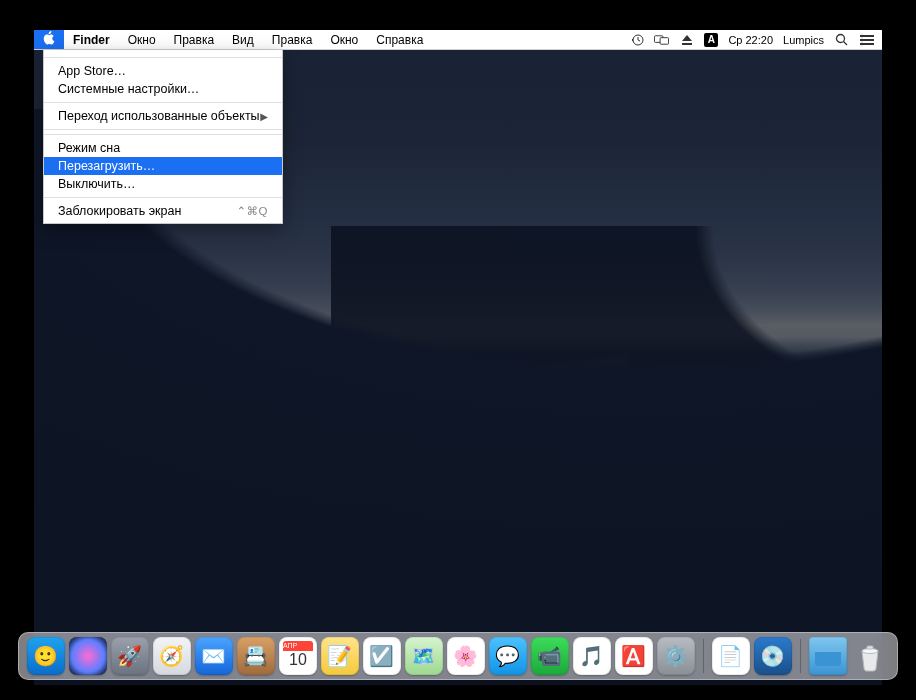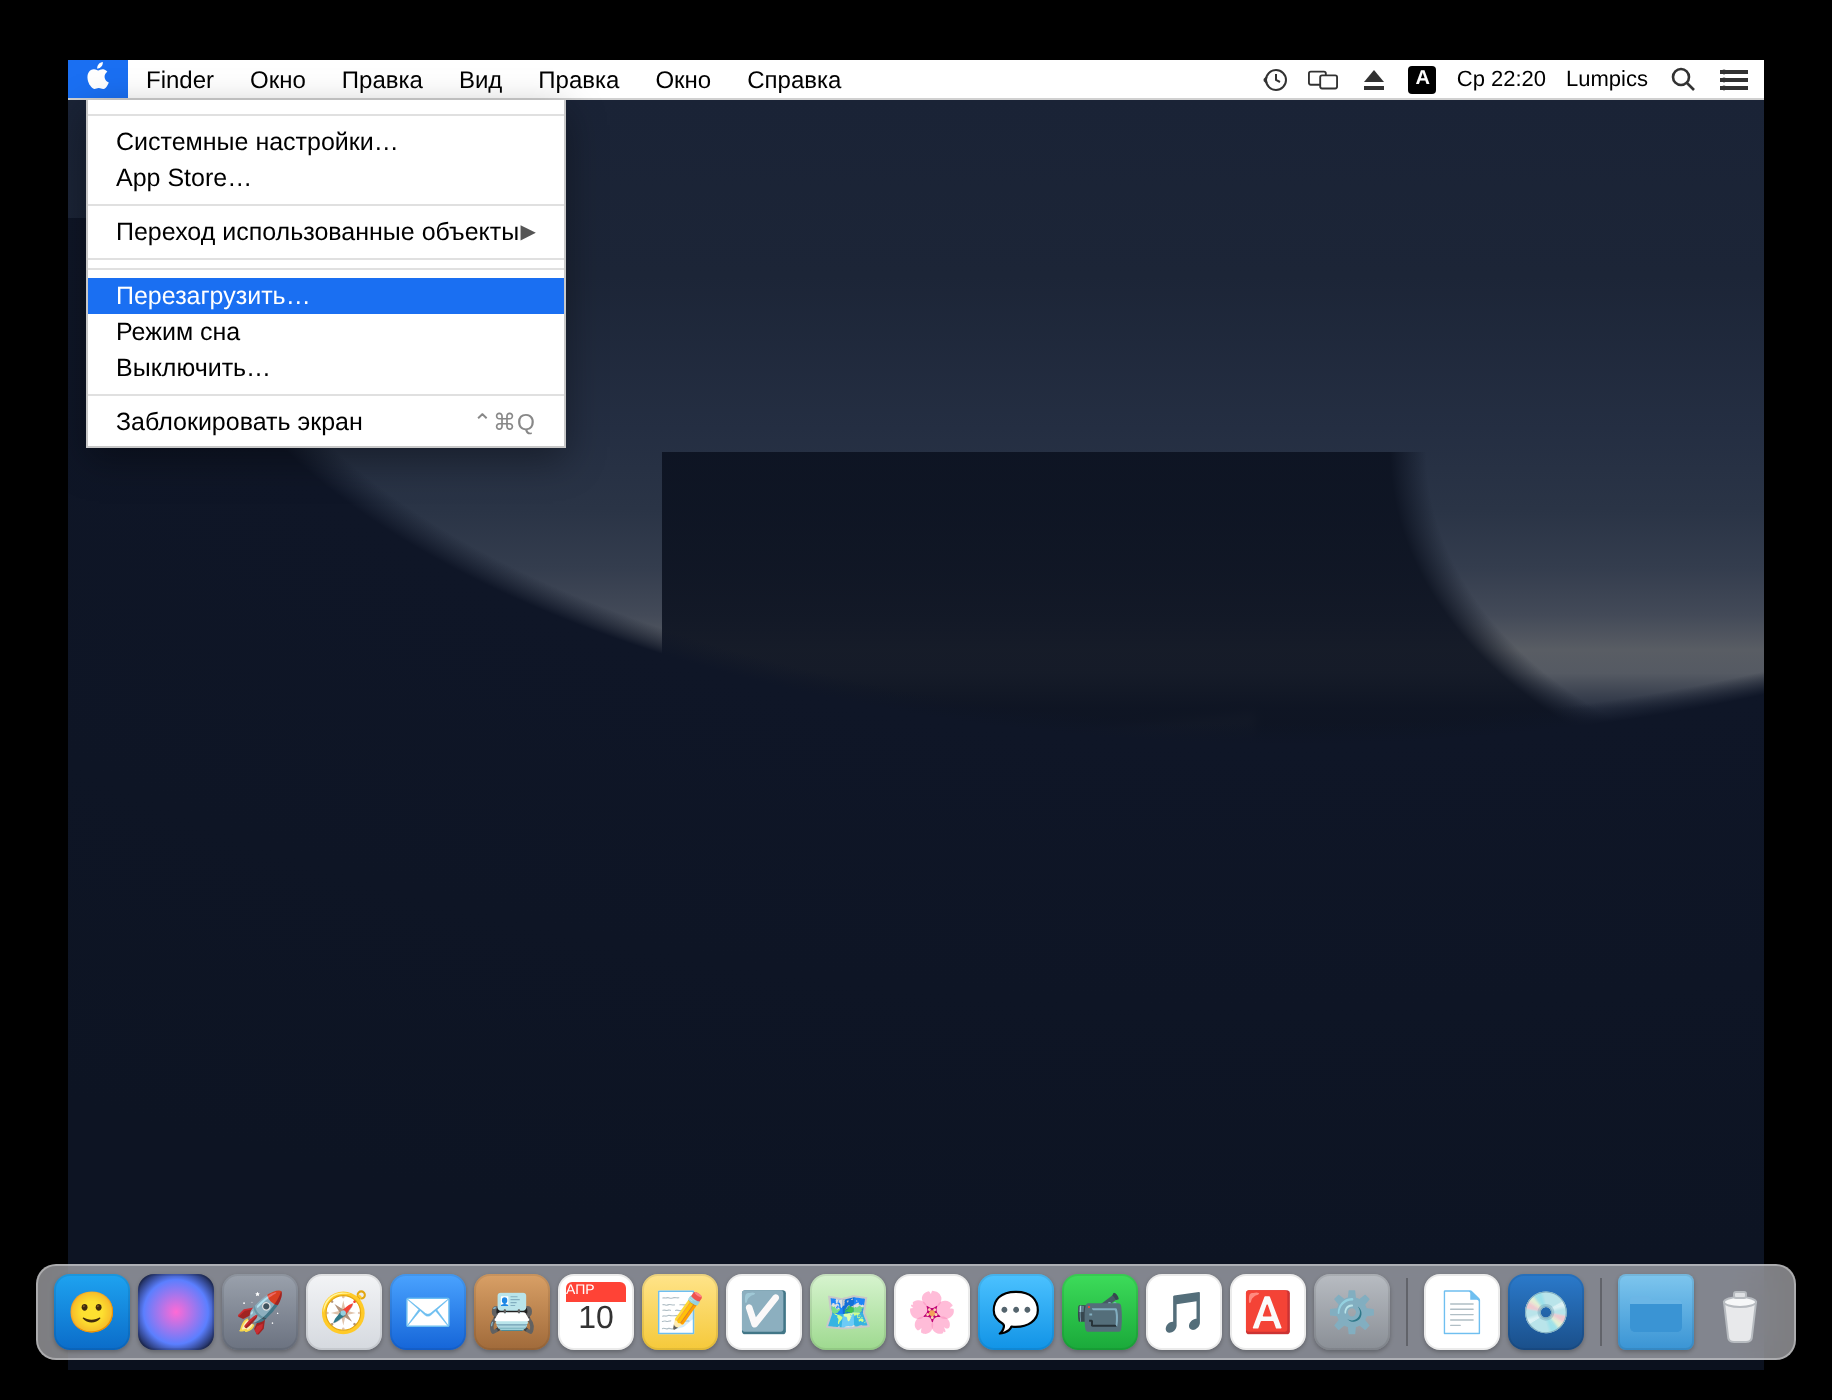--- a/index.html
+++ b/index.html
@@ -10,21 +10,21 @@
   .menubar {
     position: absolute; top: 30px; left: 34px; right: 34px; height: 20px;
     background: #fff; display: flex; align-items: center;
     font-size: 12px; color: #000; border-bottom: 1px solid #d0d0d0;
     z-index: 40;
   }
   .menubar-left { display: flex; align-items: center; height: 100%; }
   .menubar-right { margin-left: auto; display: flex; align-items: center; height: 100%; gap: 10px; padding-right: 8px; }
   .menu-item { padding: 0 9px; height: 100%; display: flex; align-items: center; cursor: default; }
   .menu-item.active { background: #1a6ff2; color: #fff; }
-  .menu-item.bold { font-weight: 400; }
+  .menu-item.bold { font-weight: 700; }
   .apple { font-size: 14px; }
   .status-icon { width: 15px; height: 15px; display: flex; align-items: center; justify-content: center; opacity: 0.8; }
   .status-text { font-size: 11px; }
   .ime-badge { background: #000; color: #fff; width: 14px; height: 14px; border-radius: 2px; font-size: 10px; display:flex; align-items:center; justify-content:center; font-weight:600;}
 
   
   .wallpaper {
     position: absolute; top: 50px; left: 34px; right: 34px; bottom: 65px;
     background: linear-gradient(to bottom,
       #1a2336 0%, #1c2537 15%, #242e42 28%, #2a3446 35%,
@@ -185,37 +185,37 @@
           <circle cx="2" cy="6" r="1.2" fill="#000"></circle>
           <circle cx="2" cy="10" r="1.2" fill="#000"></circle>
         </svg>
     </span>
   </div>
 </div>
 
 <div class="dropdown" id="apple-dropdown">
     <div class="dd-sep"></div>
     <div class="dd-item">
+      <span>App Store…</span>
+    </div>
+    <div class="dd-item">
       <span>Системные настройки…</span>
-    </div>
-    <div class="dd-item">
-      <span>App Store…</span>
     </div>
     <div class="dd-sep"></div>
     <div class="dd-item">
       <span>Переход использованные объекты</span>
       <span class="dd-sub">▶</span>
     </div>
     <div class="dd-sep"></div>
     <div class="dd-sep"></div>
+    <div class="dd-item">
+      <span>Режим сна</span>
+    </div>
     <div class="dd-item highlight">
       <span>Перезагрузить…</span>
-    </div>
-    <div class="dd-item">
-      <span>Режим сна</span>
     </div>
     <div class="dd-item">
       <span>Выключить…</span>
     </div>
     <div class="dd-sep"></div>
     <div class="dd-item">
       <span>Заблокировать экран</span>
       <span class="dd-short">⌃⌘Q</span>
     </div>
   </div>

